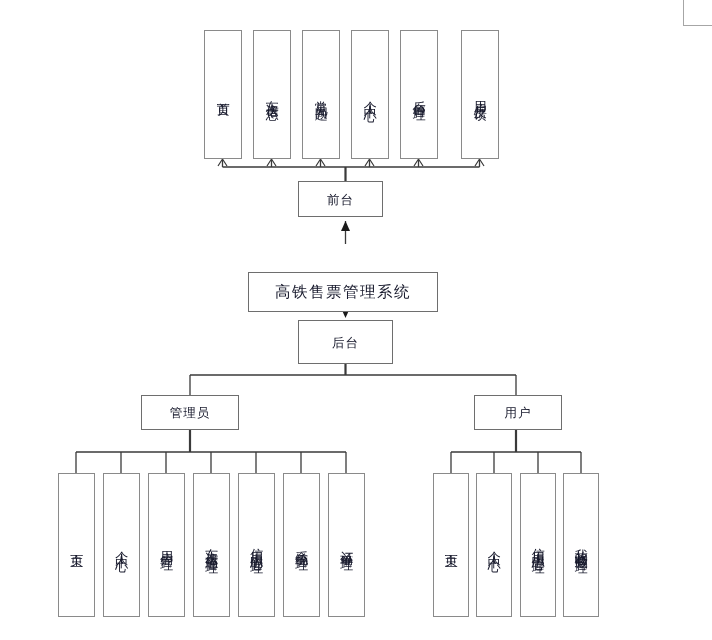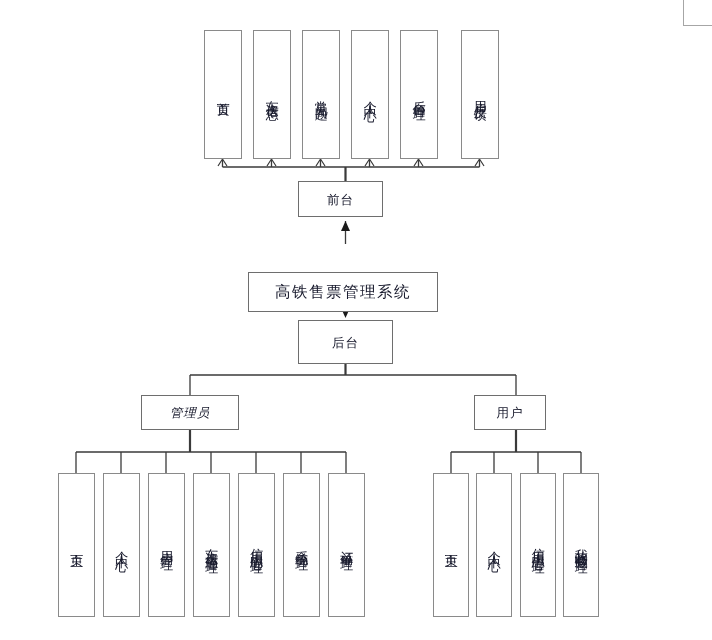--- a/index.html
+++ b/index.html
@@ -170,25 +170,25 @@
   </div>
 
   <div class="node horiz main" style="left:248px; top:244px; width:190px; height:40px;margin-top:28px;">
     <span class="label-h">高铁售票管理系统</span>
   </div>
 
   <div class="node horiz" style="left:298px; top:320px; width:95px; height:44px;">
     <span class="label-h">后台</span>
   </div>
 
-  <div class="node horiz" style="left:141px; top:395px; width:98px; height:35px;font-style:italic;">
+  <div class="node horiz" style="left:141px; top:395px; width:98px; height:35px;">
     <span class="label-h">管理员</span>
   </div>
 
-  <div class="node horiz" style="left:474px; top:395px; width:72px; height:35px;">
+  <div class="node horiz" style="left:474px; top:395px; width:88px; height:35px;">
     <span class="label-h">用户</span>
   </div>
 
   <div class="node vert" style="left:58px; top:473px; width:37px; height:144px;">
     <span class="label-v">主页</span>
   </div>
   <div class="node vert" style="left:103px; top:473px; width:37px; height:144px;">
     <span class="label-v">个人中心</span>
   </div>
   <div class="node vert" style="left:148px; top:473px; width:37px; height:144px;">

